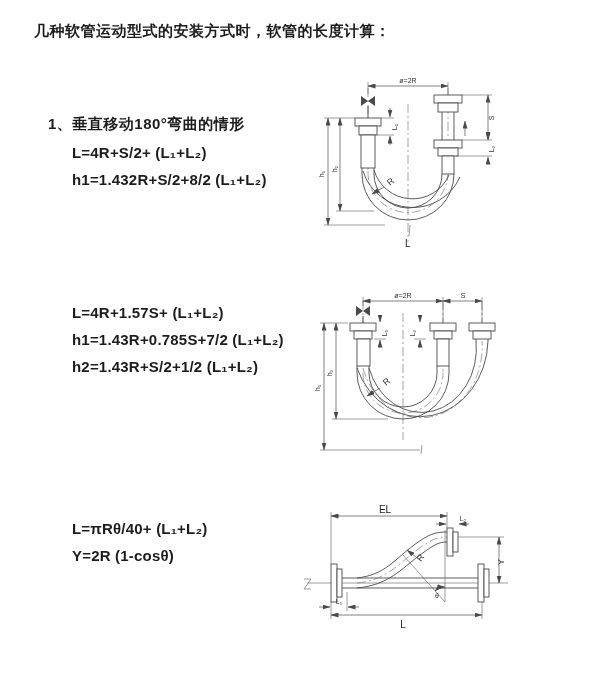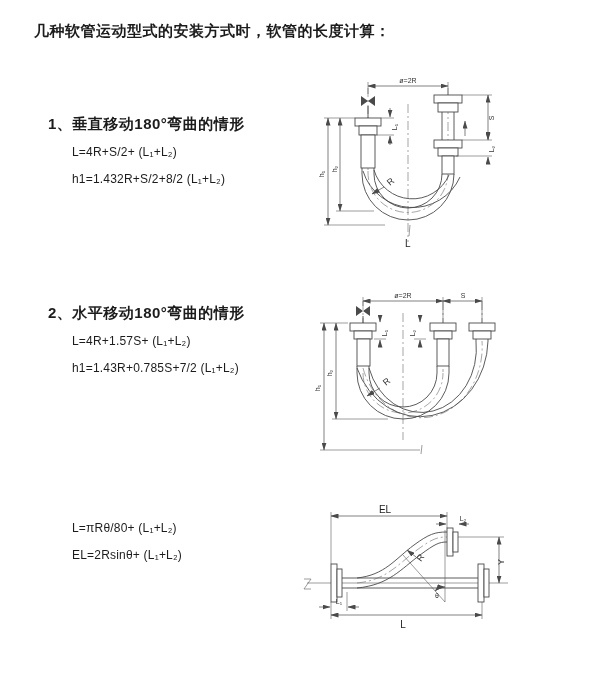--- a/index.html
+++ b/index.html
@@ -3,21 +3,21 @@
 <meta charset="utf-8">
 <style>
   html,body{margin:0;padding:0;background:#fff;}
   .page{position:relative;width:600px;height:675px;background:#ffffff;overflow:hidden;
         color:#1c1c1c;font-family:"Liberation Sans","DejaVu Sans",sans-serif;}
   .title{position:absolute;left:34px;top:22px;font-size:15px;font-weight:700;
          letter-spacing:0.5px;margin:0;}
   .sec{position:absolute;left:48px;margin:0;}
   .s1{top:106px;margin-top:8px;} .s2{top:303px;} .s3{top:519px;}
   .sec h2{font-size:15px;font-weight:700;margin:0 0 10px 0;line-height:19px;letter-spacing:0.5px;}
-  .sec p{font-size:12px;font-weight:400;margin:0 0 8px 24px;line-height:19px;letter-spacing:0.2px;}
+  .sec p{font-size:15px;font-weight:700;margin:0 0 8px 24px;line-height:19px;letter-spacing:0.2px;}
   svg{position:absolute;overflow:visible;}
   #d1{left:310px;top:74px;} #d2{left:308px;top:288px;} #d3{left:295px;top:502px;}
   .ln{stroke:#4a4a4a;stroke-width:0.9;fill:none;}
   .thin{stroke:#5a5a5a;stroke-width:0.6;fill:none;}
   .dl{stroke:#4a4a4a;stroke-width:0.7;fill:none;}
   .cdash{stroke:#6a6a6a;stroke-width:0.6;fill:none;stroke-dasharray:9,3,2,3;}
   .fit{fill:#ffffff;stroke:#4a4a4a;stroke-width:0.9;}
   .dim{font-size:7px;fill:#333;font-family:"Liberation Sans","DejaVu Sans",sans-serif;}
   .lbl{font-size:10px;fill:#222;font-family:"Liberation Sans","DejaVu Sans",sans-serif;}
   .rlbl{font-size:9px;fill:#333;font-family:"Liberation Sans","DejaVu Sans",sans-serif;}
@@ -29,28 +29,28 @@
 
   <h1 class="title">几种软管运动型式的安装方式时，软管的长度计算：</h1>
 
   <div class="sec s1">
     <h2>1、垂直移动180°弯曲的情形</h2>
     <p>L=4R+S/2+ (L₁+L₂)</p>
     <p>h1=1.432R+S/2+8/2 (L₁+L₂)</p>
   </div>
 
   <div class="sec s2">
-    <h2>2、水平移动180°弯曲的情形</h2>
     <p>L=4R+1.57S+ (L₁+L₂)</p>
     <p>h1=1.43R+0.785S+7/2 (L₁+L₂)</p>
+    <p>h2=1.43R+S/2+1/2 (L₁+L₂)</p>
   </div>
 
   <div class="sec s3">
-    <p>L=πRθ/80+ (L₁+L₂)</p>
-    <p>EL=2Rsinθ+ (L₁+L₂)</p>
+    <p>L=πRθ/40+ (L₁+L₂)</p>
+    <p>Y=2R (1-cosθ)</p>
   </div>
 
   <svg id="d1" width="280" height="185" viewBox="0 0 280 185">
     <defs>
       <marker id="ae1" markerWidth="8" markerHeight="5" refX="7.5" refY="2.5" orient="auto" markerUnits="userSpaceOnUse">
         <path d="M0,0 L8,2.5 L0,5 Z" fill="#4a4a4a"></path>
         </marker>
       <marker id="as1" markerWidth="8" markerHeight="5" refX="0.5" refY="2.5" orient="auto" markerUnits="userSpaceOnUse">
         <path d="M8,0 L0,2.5 L8,5 Z" fill="#4a4a4a"></path>
         </marker>

